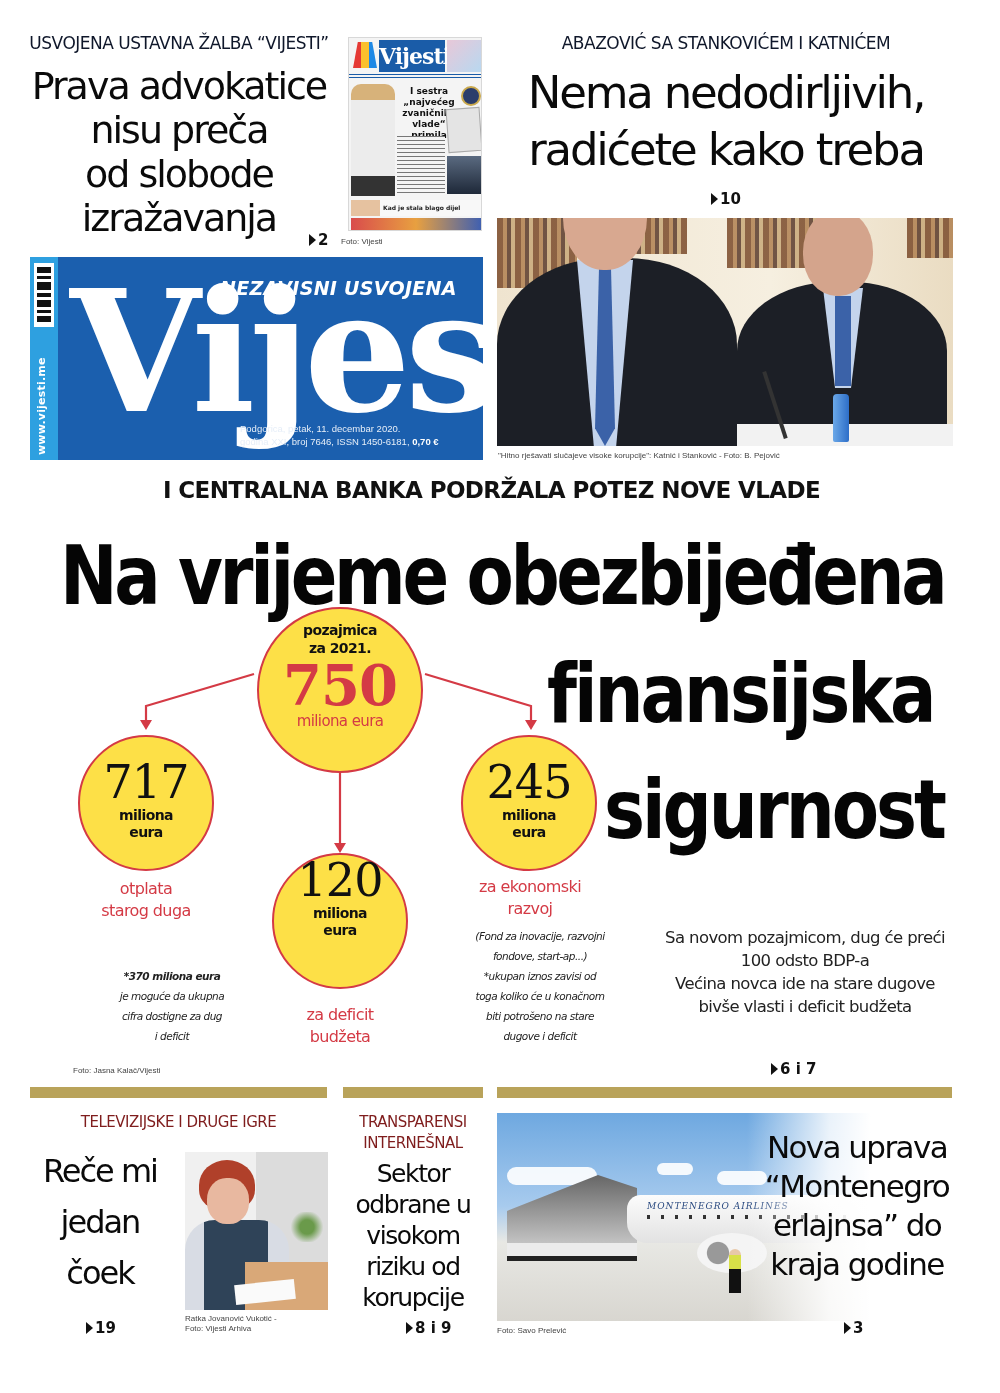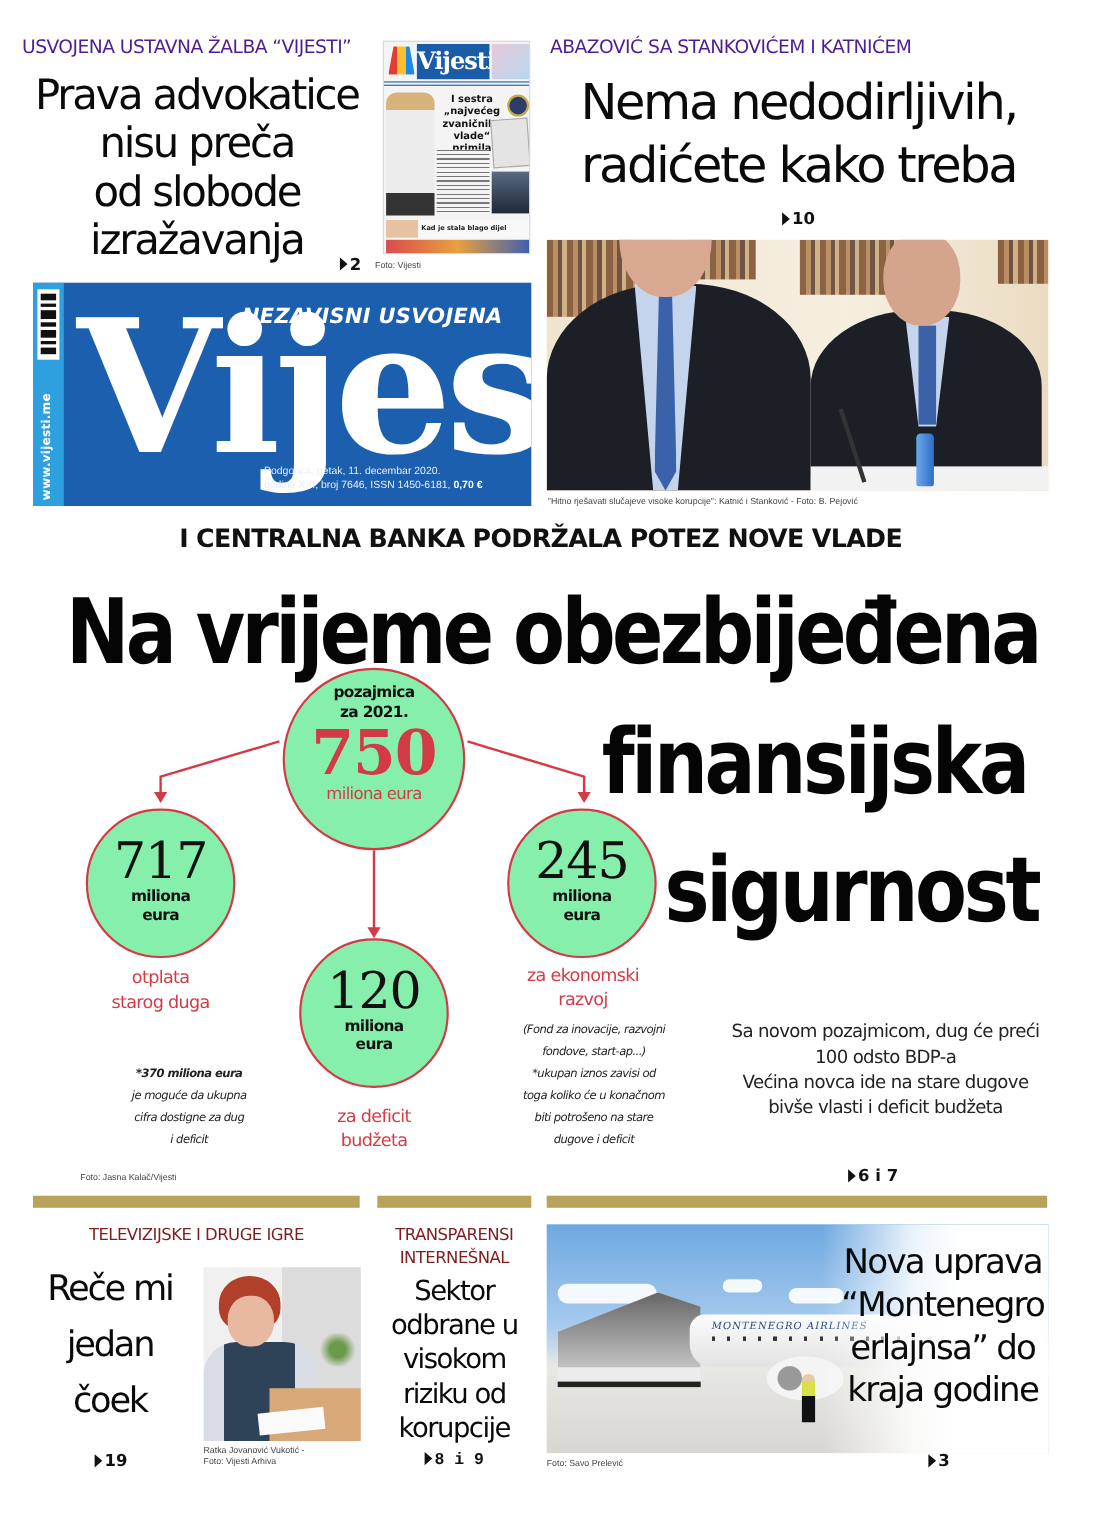--- a/index.html
+++ b/index.html
@@ -1,19 +1,19 @@
 <!DOCTYPE html>
 <html><head>
 <meta charset="utf-8">
 <style>
   * { box-sizing: border-box; margin: 0; padding: 0; }
   html, body { width: 1000px; height: 1393px; background: #ffffff; overflow: hidden; }
   body { position: relative; font-family: "Liberation Sans", "DejaVu Sans", sans-serif; color: #111; }
   .abs { position: absolute; }
-  .kicker { font-family: "DejaVu Sans", sans-serif; font-weight: normal; color: #4c1d95; letter-spacing: -0.5px; white-space: nowrap; }
+  .kicker { font-family: "DejaVu Sans", sans-serif; font-weight: normal; color: #0f172a; letter-spacing: -0.5px; white-space: nowrap; text-align: center; }
   .hl { font-family: "DejaVu Sans", sans-serif; color: #0a0a0a; letter-spacing: -1.5px; text-align: center; white-space: nowrap; }
   .pageref { font-family: "DejaVu Sans", sans-serif; font-weight: bold; font-size: 15px; color: #111; white-space: nowrap; }
   .pageref .tri { display: inline-block; width: 0; height: 0; border-top: 6px solid transparent; border-bottom: 6px solid transparent; border-left: 7px solid #111; margin-right: 2px; vertical-align: -1px; }
   .caption { font-family: "Liberation Sans", sans-serif; font-size: 8px; color: #444; white-space: nowrap; }
 
   
   #thumb { left: 348px; top: 37px; width: 134px; height: 194px; background: #f4f4f4; border: 1px solid #d8d8d8; overflow: hidden; }
   #thumb .tm { position: absolute; left: 30px; top: 2px; width: 66px; height: 32px; background: #1a5ca8; color: #fff; font-family: "DejaVu Serif", serif; font-weight: bold; font-size: 22px; line-height: 32px; text-align: center; letter-spacing: -1px; }
   #thumb .tlogo { position: absolute; left: 4px; top: 4px; width: 24px; height: 26px; background: linear-gradient(90deg,#e53935 0 33%,#fbc02d 33% 66%,#1e88e5 66%); clip-path: polygon(20% 0,80% 0,100% 100%,0 100%); }
   #thumb .tmap { position: absolute; left: 98px; top: 2px; width: 34px; height: 32px; background: linear-gradient(135deg,#e8c8d8,#b8d8f0); }
@@ -47,21 +47,21 @@
   #photo1 .tie { position: absolute; background: #3b62a8; }
   #photo1 .table { position: absolute; left: 240px; top: 206px; width: 216px; height: 22px; background: #f2f2f2; }
   #photo1 .bottle { position: absolute; left: 336px; top: 176px; width: 16px; height: 48px; background: linear-gradient(90deg,#6ba8e8,#2d6ec8); border-radius: 4px 4px 2px 2px; }
   #photo1 .mic { position: absolute; left: 276px; top: 152px; width: 4px; height: 70px; background: #333; transform: rotate(-18deg); }
 
   
   #main-kicker { left: 0; width: 983px; top: 477px; font-family: "DejaVu Sans", sans-serif; font-weight: bold; font-size: 23px; letter-spacing: -0.6px; color: #111; text-align: center; white-space: nowrap; }
   .mainhl { font-family: "DejaVu Sans", sans-serif; font-weight: bold; color: #050505; white-space: nowrap; transform-origin: 0 0; }
 
   
-  .circle { position: absolute; border: 2px solid #d43a45; border-radius: 50%; background: #86efac; text-align: center; }
+  .circle { position: absolute; border: 2px solid #d43a45; border-radius: 50%; background: #fde047; text-align: center; }
   .circle .num { font-family: "DejaVu Serif", serif; color: #111; letter-spacing: -1px; display: block; }
   .circle .unit { font-family: "DejaVu Sans", sans-serif; font-weight: bold; color: #111; font-size: 14px; line-height: 17px; display: block; letter-spacing: -0.6px; }
   .redlbl { position: absolute; font-family: "DejaVu Sans", sans-serif; color: #d43a45; font-size: 16px; line-height: 22px; text-align: center; letter-spacing: -0.6px; white-space: nowrap; }
   .note { position: absolute; font-family: "DejaVu Sans", sans-serif; font-style: italic; color: #222; font-size: 10.5px; line-height: 20px; text-align: center; letter-spacing: -0.5px; white-space: nowrap; }
   #arrows { position: absolute; left: 0; top: 0; width: 1000px; height: 1393px; pointer-events: none; }
 
   .gold { position: absolute; height: 11px; background: #b9a35a; }
 
   .sub-kicker { position: absolute; font-family: "DejaVu Sans", sans-serif; color: #7f1d1d; font-size: 15px; line-height: 20px; text-align: center; letter-spacing: -0.5px; white-space: nowrap; }
   .sub-hl { position: absolute; font-family: "DejaVu Sans", sans-serif; color: #0a0a0a; text-align: center; white-space: nowrap; letter-spacing: -1px; }
@@ -206,21 +206,21 @@
   <span class="num" style="font-size:46px; line-height:50px; margin-top:20px;">245</span>
   <span class="unit">miliona</span>
   <span class="unit">eura</span>
 </div>
 <div class="redlbl" style="left:450px; width:160px; top:876px;">
   <div>za ekonomski</div>
   <div>razvoj</div>
 </div>
 
 <div class="circle" style="left:272px; top:853px; width:136px; height:136px;">
-  <span class="num" style="font-size:46px; line-height:50px; margin-top:20px;">120</span>
+  <span class="num" style="font-size:46px; line-height:50px; ">120</span>
   <span class="unit">miliona</span>
   <span class="unit">eura</span>
 </div>
 <div class="redlbl" style="left:260px; width:160px; top:1004px;">
   <div>za deficit</div>
   <div>budžeta</div>
 </div>
 
 <div class="note" style="left:100px; width:144px; top:966px;">
   <div style="font-weight:bold;">*370 miliona eura</div>
@@ -278,21 +278,21 @@
   <div>TRANSPARENSI</div>
   <div>INTERNEŠNAL</div>
 </div>
 <div class="sub-hl" style="left:335px; width:156px; top:1158px; font-size:25px; line-height:31px; letter-spacing:-1.4px;">
   <div>Sektor</div>
   <div>odbrane u</div>
   <div>visokom</div>
   <div>riziku od</div>
   <div>korupcije</div>
 </div>
-<div class="abs pageref" style="left:386px; top:1319px;font-family:Liberation Mono, monospace;">
+<div class="abs pageref" style="left:406px; top:1319px;">
   <span class="tri"></span><span>8 i 9</span>
 </div>
 
 <div class="abs" id="photo3">
   <div class="cloud" style="left:10px; top:54px; width:90px; height:18px;"></div>
   <div class="cloud" style="left:160px; top:50px; width:36px; height:12px;"></div>
   <div class="cloud" style="left:220px; top:58px; width:50px; height:14px;"></div>
   <div class="stairs"></div>
   <div class="truck"></div>
   <div class="fuselage"></div>

